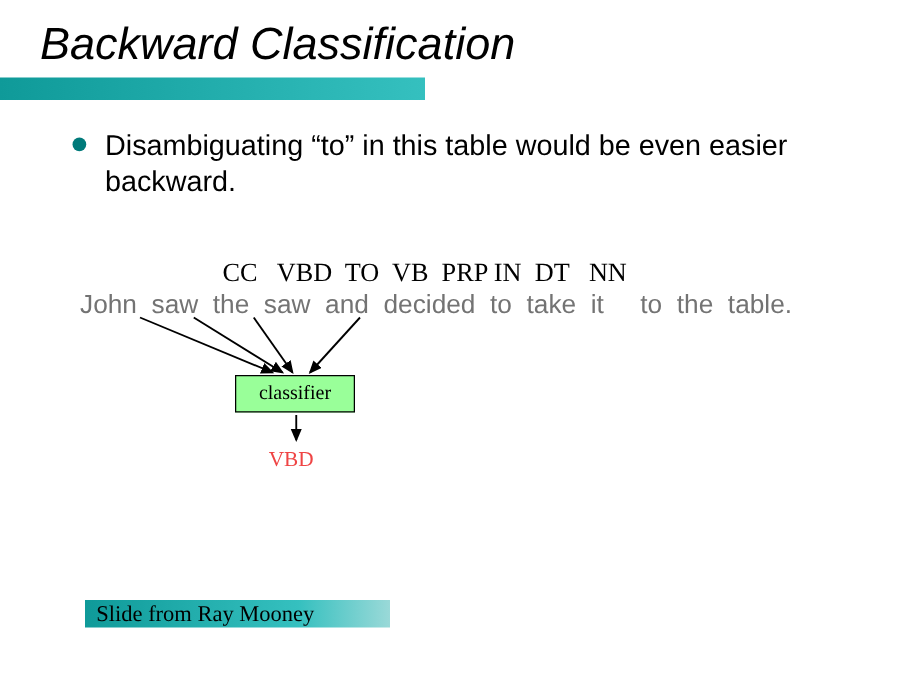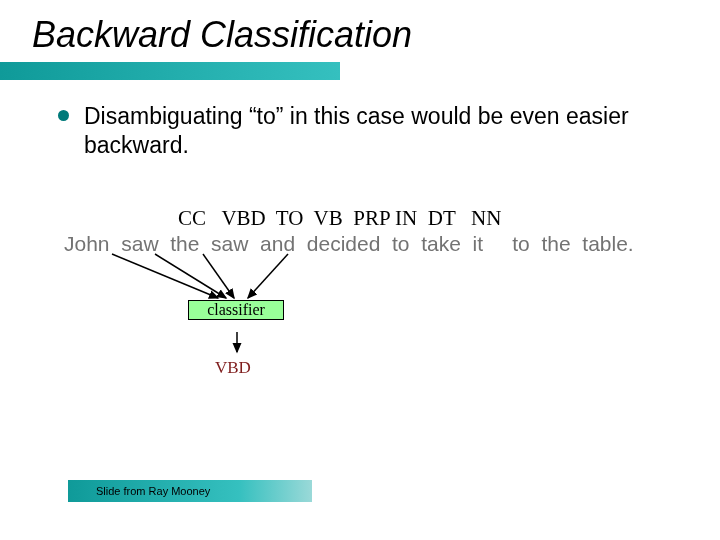--- a/index.html
+++ b/index.html
@@ -72,21 +72,21 @@
     top: 252px;
     left: 100px;
     width: 300px;
     height: 54px;
   }
   .classifier-box {
     position: absolute;
     top: 300px;
     left: 188px;
     width: 96px;
-    height: 20px;
+    height: 30px;
     background: #99ff99;
     border: 1.5px solid #000;
     display: flex;
     align-items: center;
     justify-content: center;
     font-family: Georgia, "Times New Roman", serif;
     font-size: 16px;
   }
   svg.out-arrow {
     position: absolute;
@@ -94,48 +94,48 @@
     left: 228px;
     width: 20px;
     height: 28px;
   }
   .output-label {
     position: absolute;
     top: 358px;
     left: 215px;
     font-family: Georgia, "Times New Roman", serif;
     font-size: 17px;
-    color: #7f1d1d;
+    color: #ef4444;
   }
   .footer-bar {
     position: absolute;
     top: 480px;
     left: 68px;
     height: 22px;
     width: 244px;
     background: linear-gradient(to right, #0f9a99 0%, #35c0bf 70%, #9ad9d8 100%);
     display: flex;
     align-items: center;
   }
   .footer-text {
-    margin-left: 28px;
-    font-family: Liberation Sans, sans-serif;
-    font-size: 11px;
+    margin-left: 9px;
+    font-family: Liberation Serif, serif;
+    font-size: 18px;
     color: #000;
   }
 </style>
 </head>
 <body>
 
 <div class="title">Backward Classification</div>
 <div class="title-underline"></div>
 
 <div class="bullet-row">
   <div class="bullet-dot"></div>
-  <div class="bullet-text">Disambiguating “to” in this case would be even easier backward.</div>
+  <div class="bullet-text">Disambiguating “to” in this table would be even easier backward.</div>
 </div>
 
 <div class="tags-row">                        CC   VBD  TO  VB  PRP IN  DT   NN</div>
 <div class="sentence-row">John  saw  the  saw  and  decided  to  take  it     to  the  table.</div>
 
 <svg class="arrows">
   <defs>
     <marker id="ah" markerWidth="8" markerHeight="8" refX="6" refY="3" orient="auto">
       <path d="M0,0 L7,3 L0,6 Z" fill="#000"></path>
     </marker>

